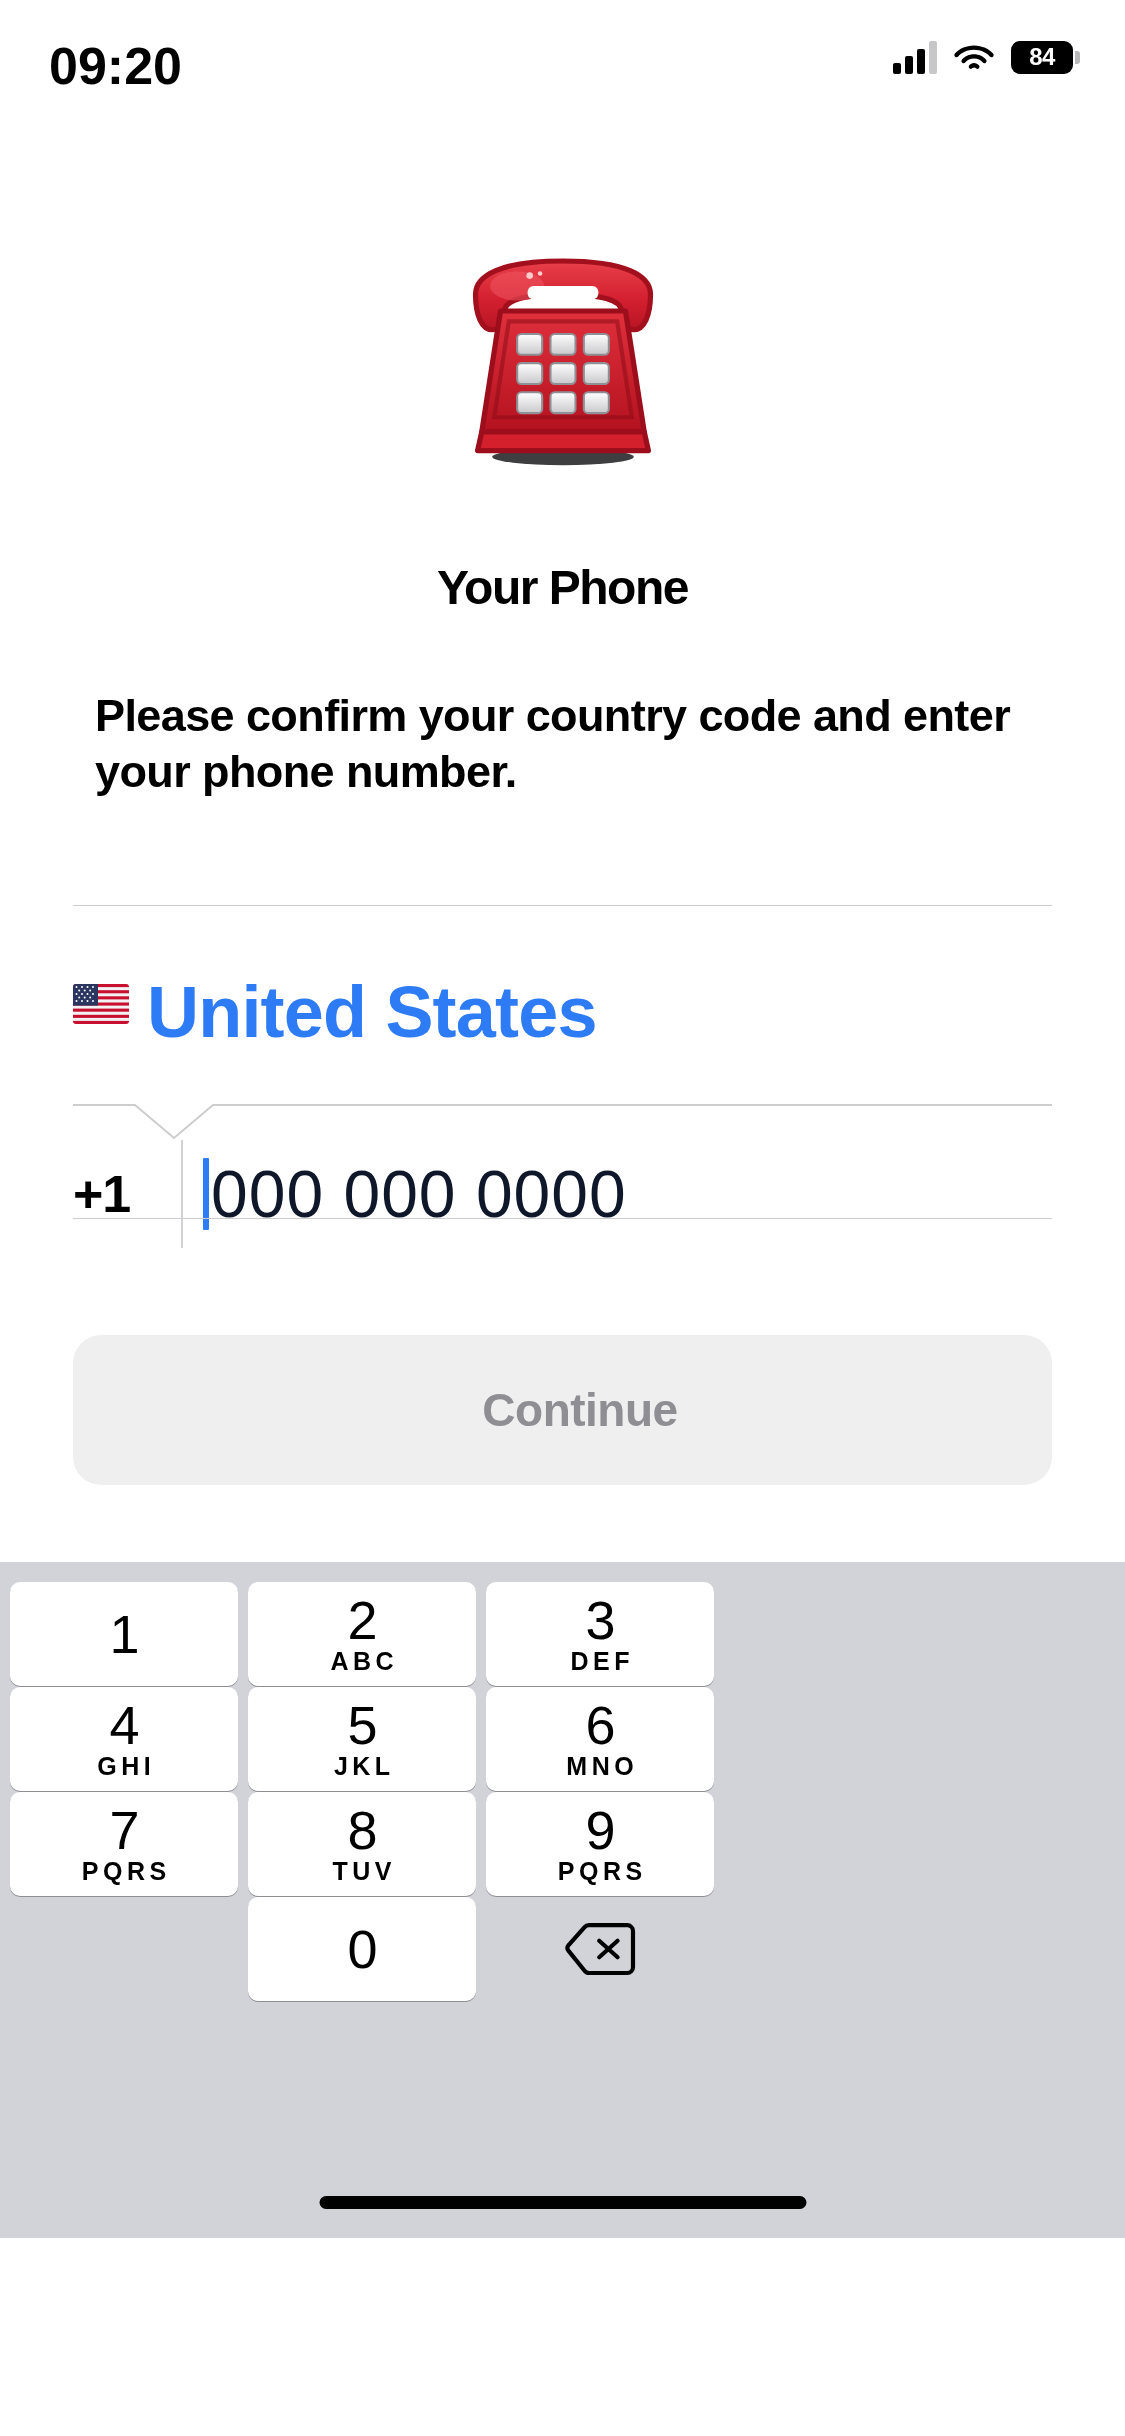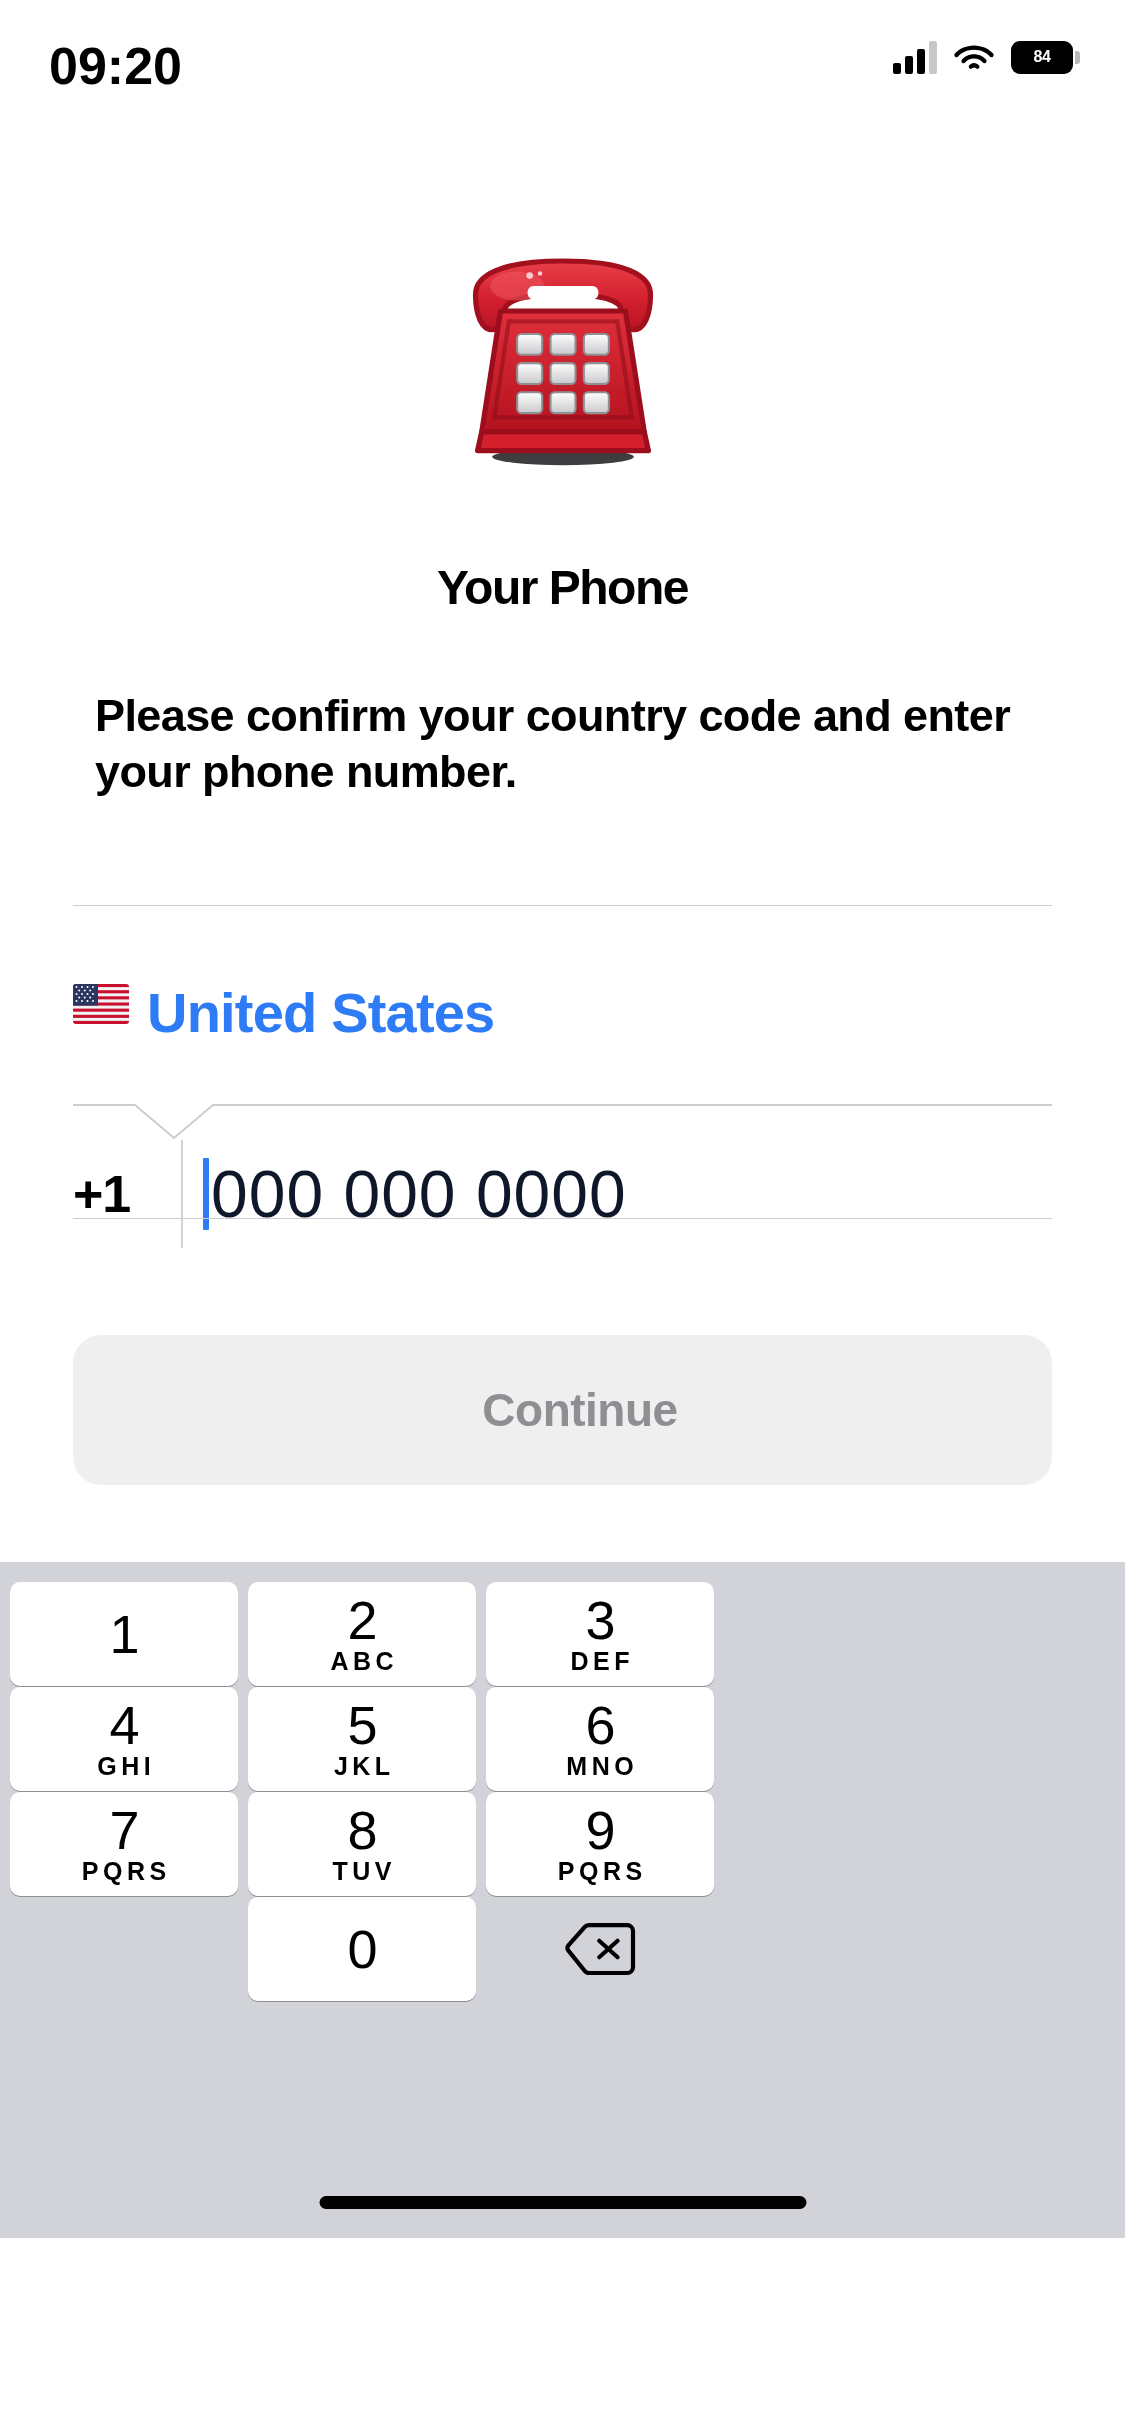--- a/index.html
+++ b/index.html
@@ -36,21 +36,21 @@
   .sig-bars i:nth-child(2){ height:18px; }
   .sig-bars i:nth-child(3){ height:25px; }
   .sig-bars i:nth-child(4){ height:33px; background:#c7c7c9; }
   .wifi-icon { width:40px; height:30px; position:relative; }
   .battery {
     position:relative; width:62px; height:33px;
     background:#000; border-radius:9px;
     display:flex; align-items:center; justify-content:center;
   }
   .battery .pct {
-    color:#fff; font-size:16px; font-weight:bold; letter-spacing:-0.5px;
+    color:#fff; font-size:24px; font-weight:bold; letter-spacing:-0.5px;
     line-height:1;
   }
   .battery:after {
     content:""; position:absolute; right:-7px; top:10px;
     width:5px; height:13px; background:#b9b9bb; border-radius:0 3px 3px 0;
   }
 
   
   #phone-emoji {
     position:absolute; left:0; right:0; top:215px;
@@ -89,21 +89,21 @@
     position:absolute; left:73px; top:960px; height:88px;
     display:flex; align-items:center; gap:18px;
   }
   #country-flag {
     font-size:50px; line-height:56px;
     font-family:"DejaVu Sans", sans-serif;
     display:inline-block;
   }
   #country-flag svg { display:block; }
   #country-name {
-    font-size:56px; font-weight:bold; color:#2e7bf6;
+    font-size:72px; font-weight:bold; color:#2e7bf6;
     letter-spacing:-0.8px;
     margin-top:16px;
   }
 
   
   #rule-notch { position:absolute; left:73px; right:73px; top:1094px; height:48px; }
   #rule-notch svg { display:block; width:100%; height:48px; }
 
   #number-row {
     position:absolute; left:73px; right:73px; top:1140px; height:108px;

